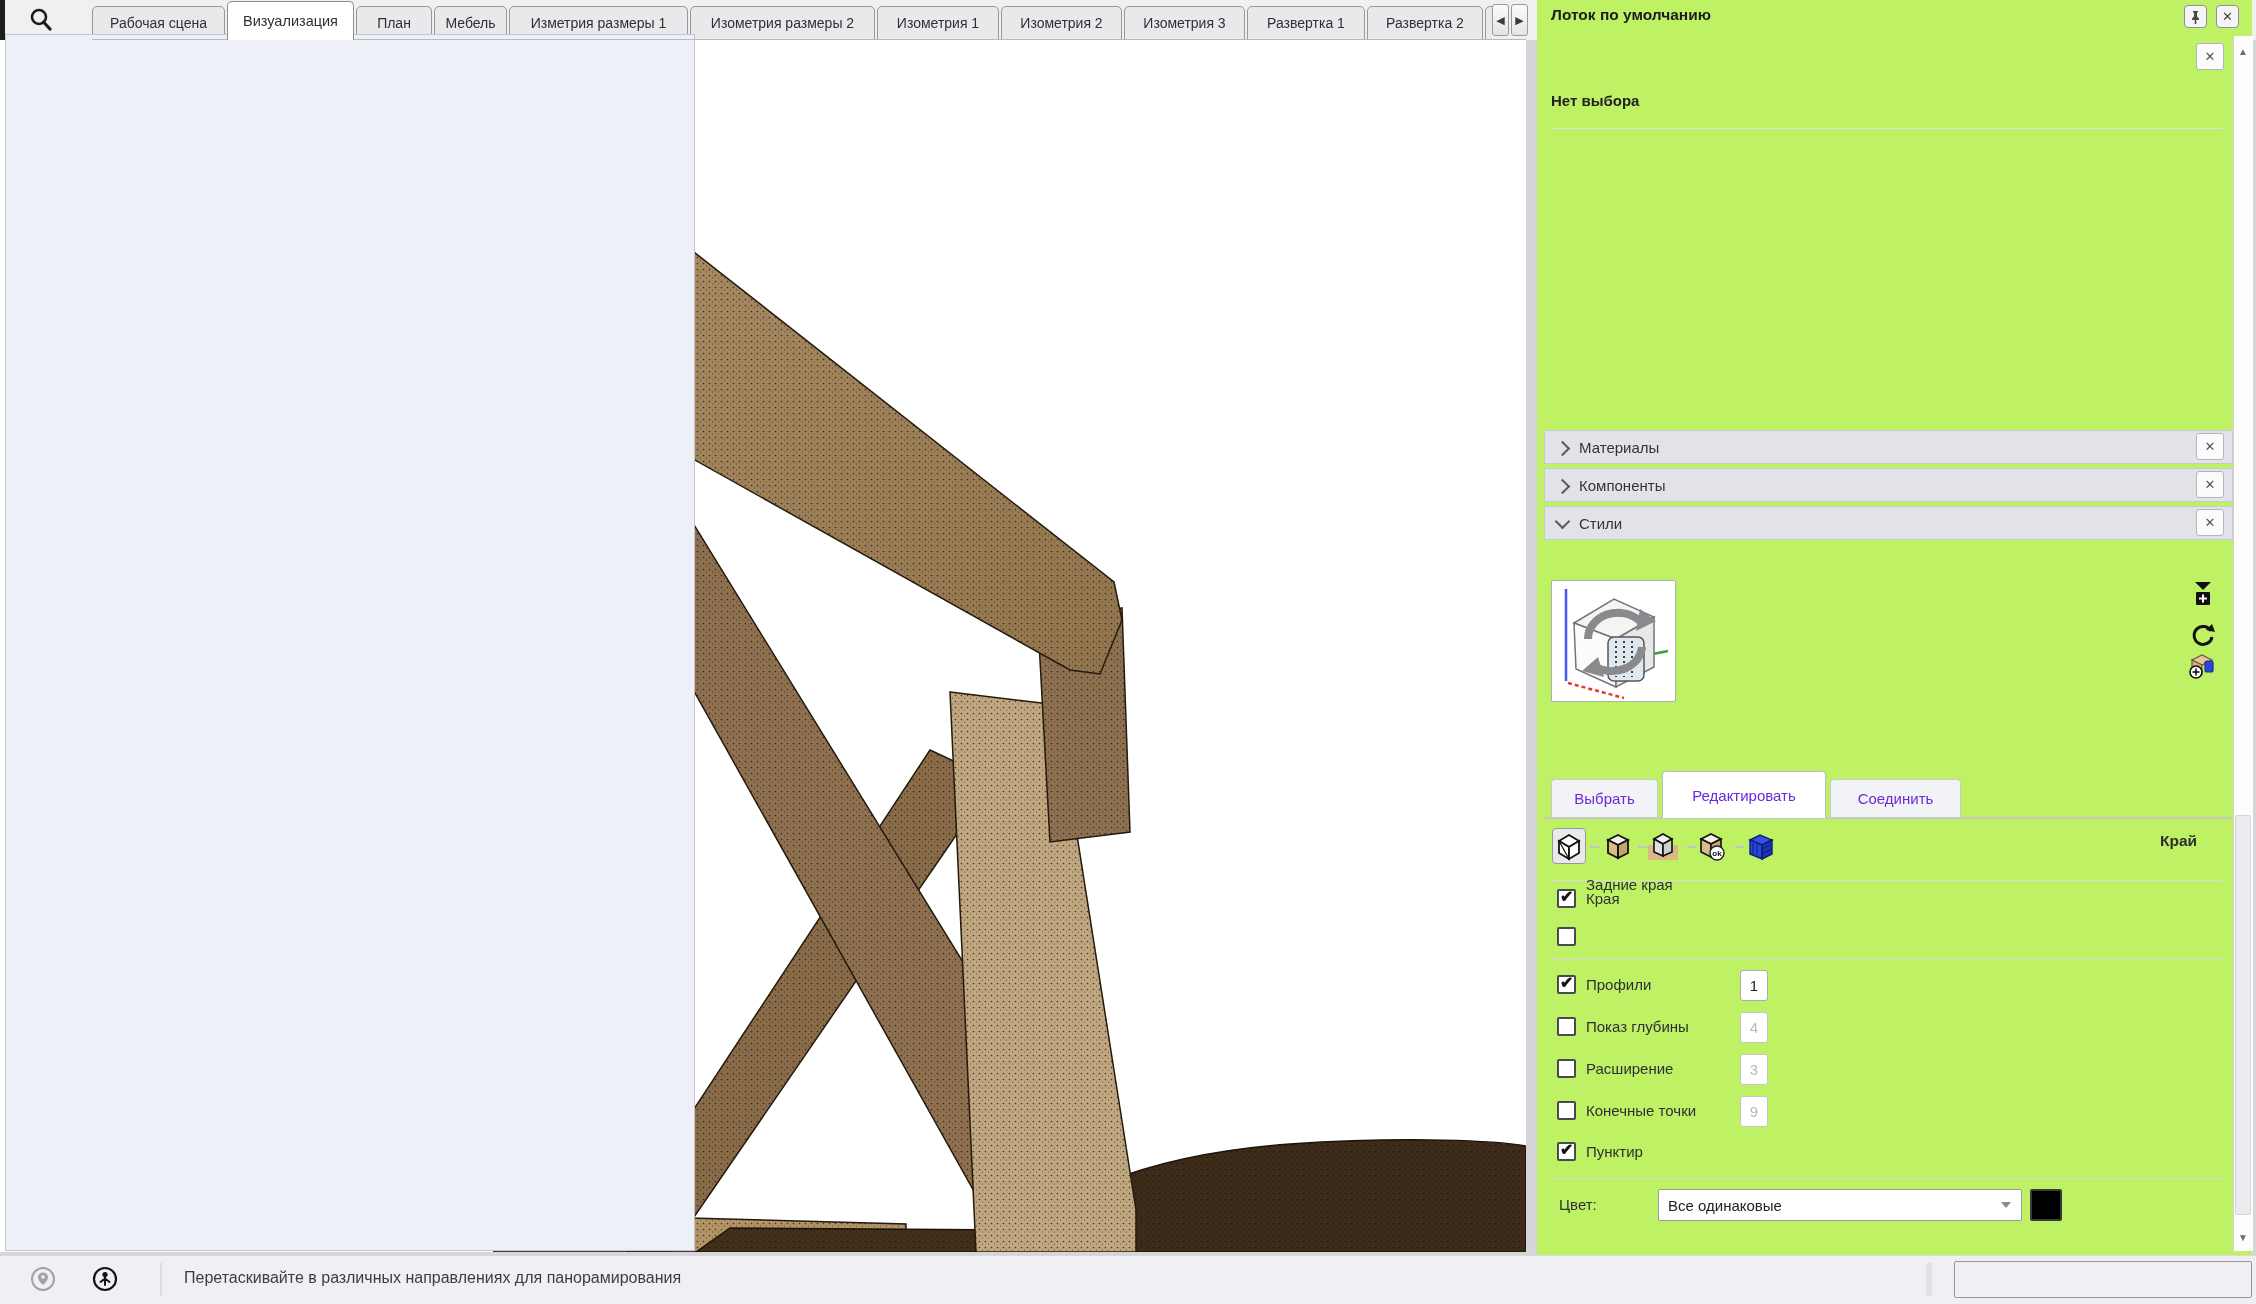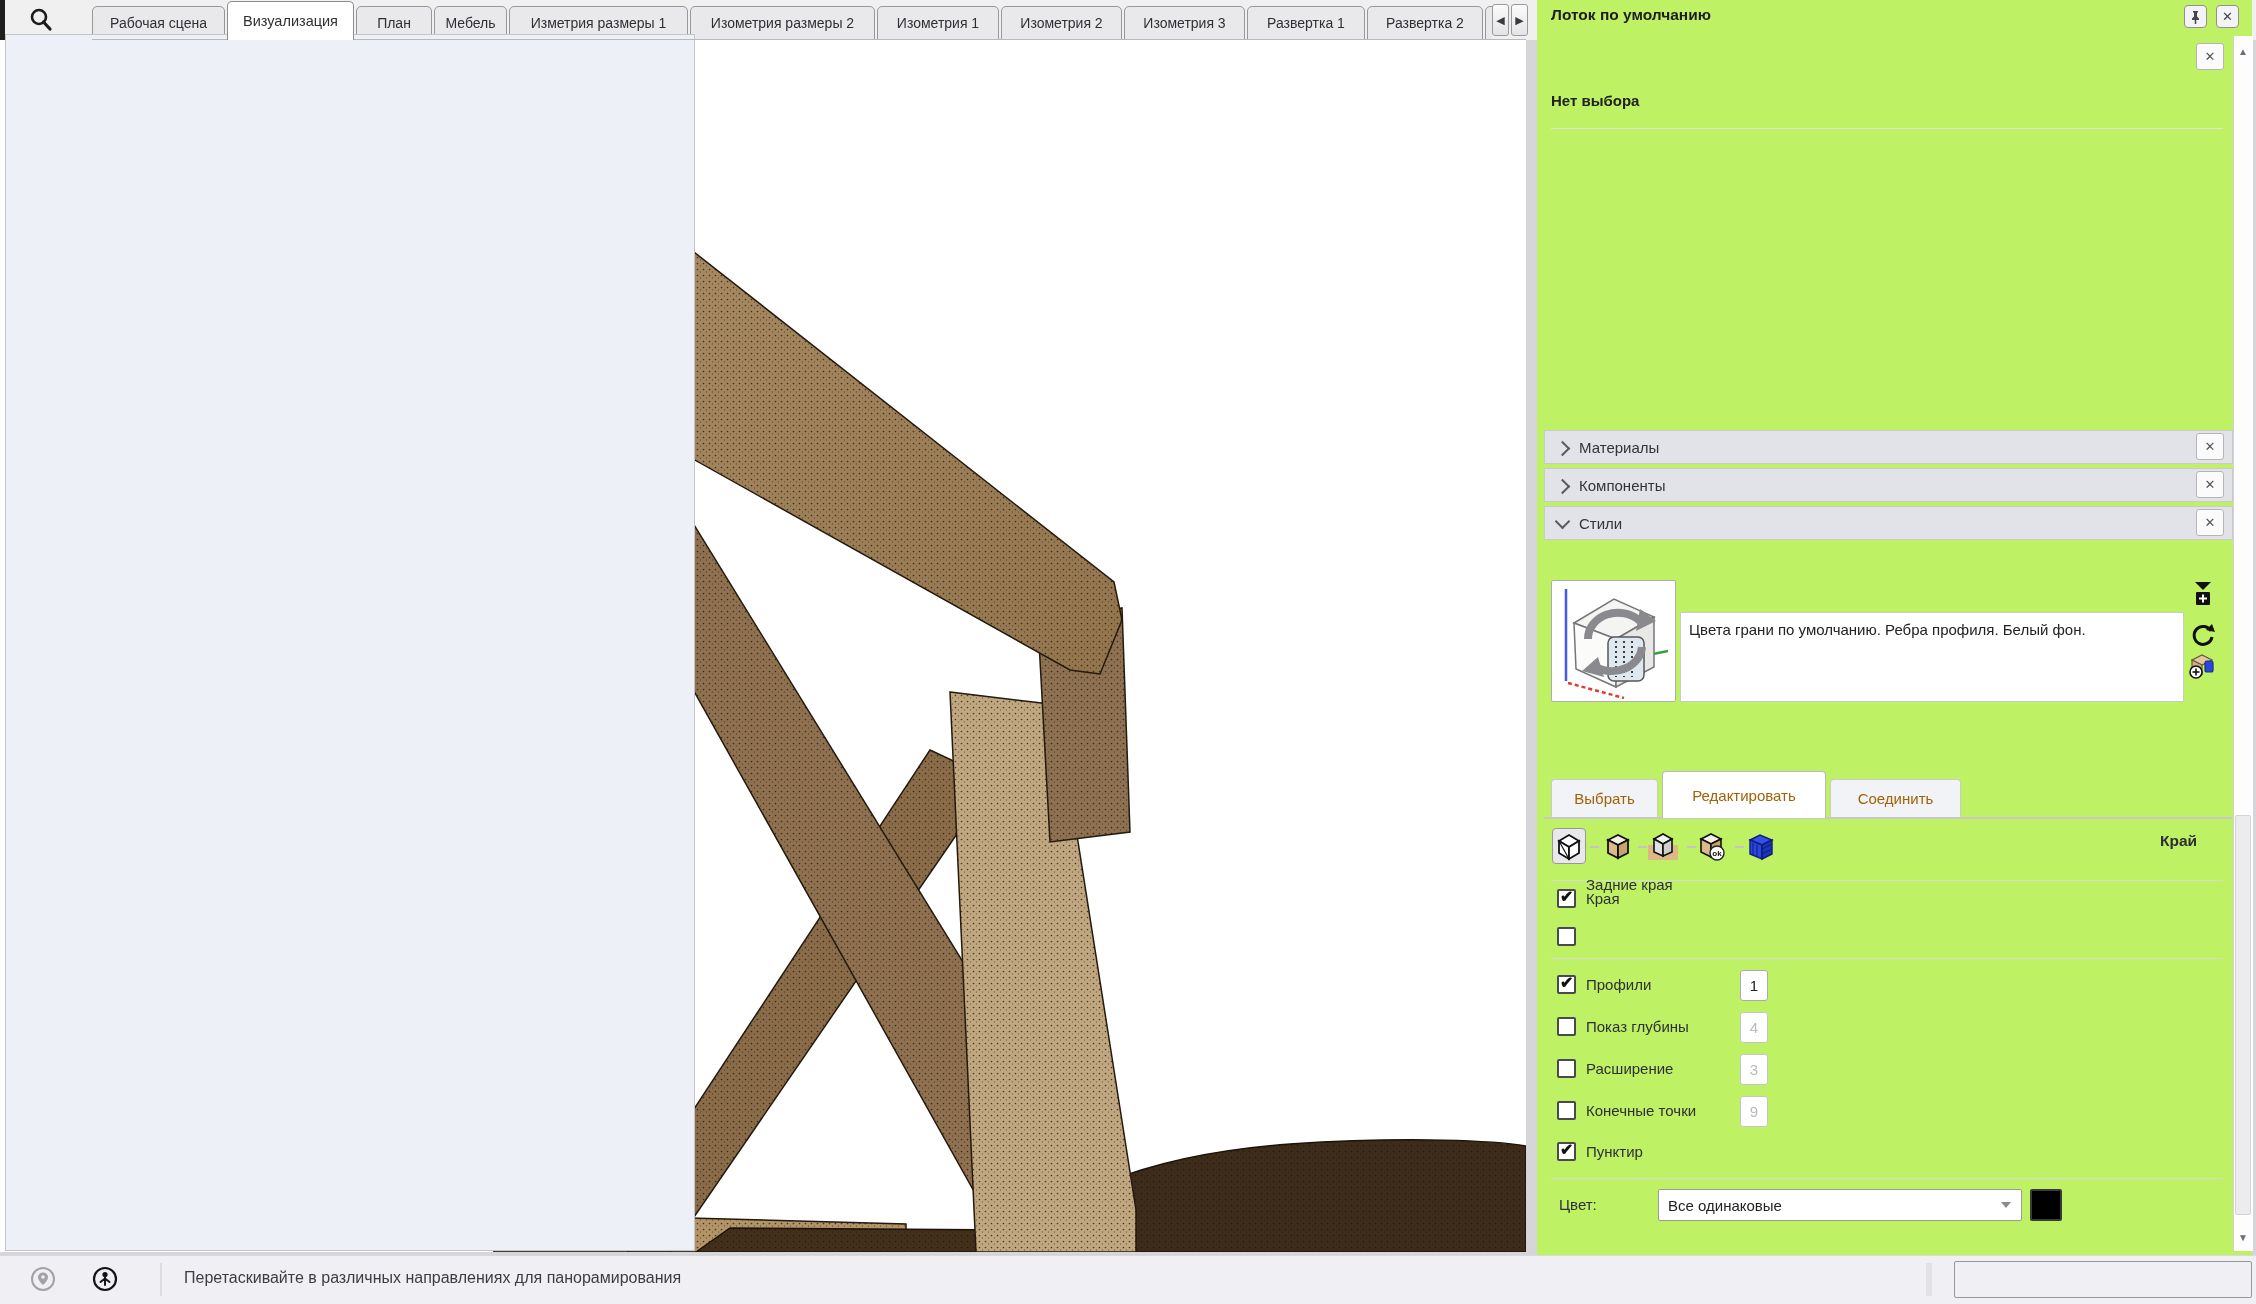--- a/index.html
+++ b/index.html
@@ -30,21 +30,21 @@
   .chev.down{transform:rotate(45deg);top:9px;}
   .chev.right{transform:rotate(-45deg);top:12px;}
   .sect-x{position:absolute;right:26px;top:3px;width:28px;height:27px;box-sizing:border-box;background:#fbfbfc;border:1px solid #b4b4b9;border-radius:3px;display:flex;align-items:center;justify-content:center;color:#55565b;font-size:13px;}
   .hline{height:1px;background:#dfe1e6;}
   
   #style-thumb{left:1551px;top:580px;width:125px;height:122px;background:#fff;border:1px solid #aeaeb2;box-sizing:border-box;border-radius:2px;}
   #style-name{left:1680px;top:576px;width:504px;height:34px;box-sizing:border-box;background:#fff;border:1px solid #a9a9ae;border-radius:2px;font-size:15px;color:#222;display:flex;align-items:center;padding-left:8px;}
   #style-desc{left:1680px;top:612px;width:504px;height:90px;box-sizing:border-box;background:#fff;border:1px solid #c9c9ce;font-size:15px;color:#222;padding:6px 8px;line-height:1.45;}
   .mini-icon{display:flex;align-items:center;justify-content:center;}
   
-  .stab{top:779px;height:38px;box-sizing:border-box;background:#f2f3f6;border:1px solid #c9c9ce;border-bottom:none;border-radius:4px 4px 0 0;display:flex;align-items:center;justify-content:center;font-size:15px;color:#a16207;}
+  .stab{top:779px;height:38px;box-sizing:border-box;background:#f2f3f6;border:1px solid #c9c9ce;border-bottom:none;border-radius:4px 4px 0 0;display:flex;align-items:center;justify-content:center;font-size:15px;color:#6d28d9;}
   .stab.active{top:771px;height:47px;background:#fff;border-color:#b9b9be;z-index:3;}
   #stabline{left:1544px;top:817px;width:688px;height:2px;background:#c7c7cc;z-index:2;}
   .editicon{position:absolute;top:828px;width:34px;height:36px;display:flex;align-items:center;justify-content:center;}
   .editicon.selected{background:#e9e9eb;border:1px solid #97979c;border-radius:4px;box-sizing:border-box;}
   .icon-dash{position:absolute;top:846px;width:9px;height:2px;background:#c4c4c8;}
   #edge-cat{left:2160px;top:832px;font-size:15.5px;font-weight:bold;color:#2e2f34;}
   
   .cbx{position:absolute;left:1557px;width:19px;height:19px;box-sizing:border-box;background:#fff;border:2px solid #4a4a4e;border-radius:2px;}
   .cbx .mark{position:absolute;left:1px;top:-4px;font-size:16px;font-weight:bold;color:#111;}
   .cb-label{position:absolute;left:1586px;font-size:15px;color:#2e2f34;}
@@ -223,21 +223,20 @@
       <rect x="56" y="56" width="36" height="44" rx="6" fill="#dfe8ee" stroke="#55565a" stroke-width="1.5"></rect>
       <line x1="64" y1="60" x2="64" y2="96" stroke="#3b3c40" stroke-width="2" stroke-dasharray="2 3"></line>
       <line x1="72" y1="60" x2="72" y2="96" stroke="#3b3c40" stroke-width="2" stroke-dasharray="2 3"></line>
       <line x1="80" y1="60" x2="80" y2="96" stroke="#3b3c40" stroke-width="2" stroke-dasharray="2 3"></line>
       <path d="M36 58 A30 26 0 0 1 88 40" fill="none" stroke="#8a8a8e" stroke-width="8"></path>
       <polygon points="88,28 104,40 84,50" fill="#8a8a8e"></polygon>
       <path d="M90 66 A30 26 0 0 1 44 86" fill="none" stroke="#8a8a8e" stroke-width="8"></path>
       <polygon points="46,76 30,90 52,96" fill="#8a8a8e"></polygon>
     </svg>
   </div>
-  <div id="style-desc" class="abs"><span>Цвета грани по умолчанию. Ребра профиля. Белый фон.</span></div>
 
   <div class="mini-icon abs" style="left:2192px;top:580px;width:22px;height:26px">
     <svg width="20" height="26" viewBox="0 0 20 26">
         <polygon points="2,2 18,2 10,10" fill="#111"></polygon>
         <rect x="3" y="12" width="14" height="13" rx="1" fill="#111"></rect>
         <line x1="10" y1="14.5" x2="10" y2="22.5" stroke="#fff" stroke-width="2"></line>
         <line x1="6" y1="18.5" x2="14" y2="18.5" stroke="#fff" stroke-width="2"></line>
       </svg>
   </div>
   <div class="mini-icon abs" style="left:2190px;top:622px;width:26px;height:26px">

